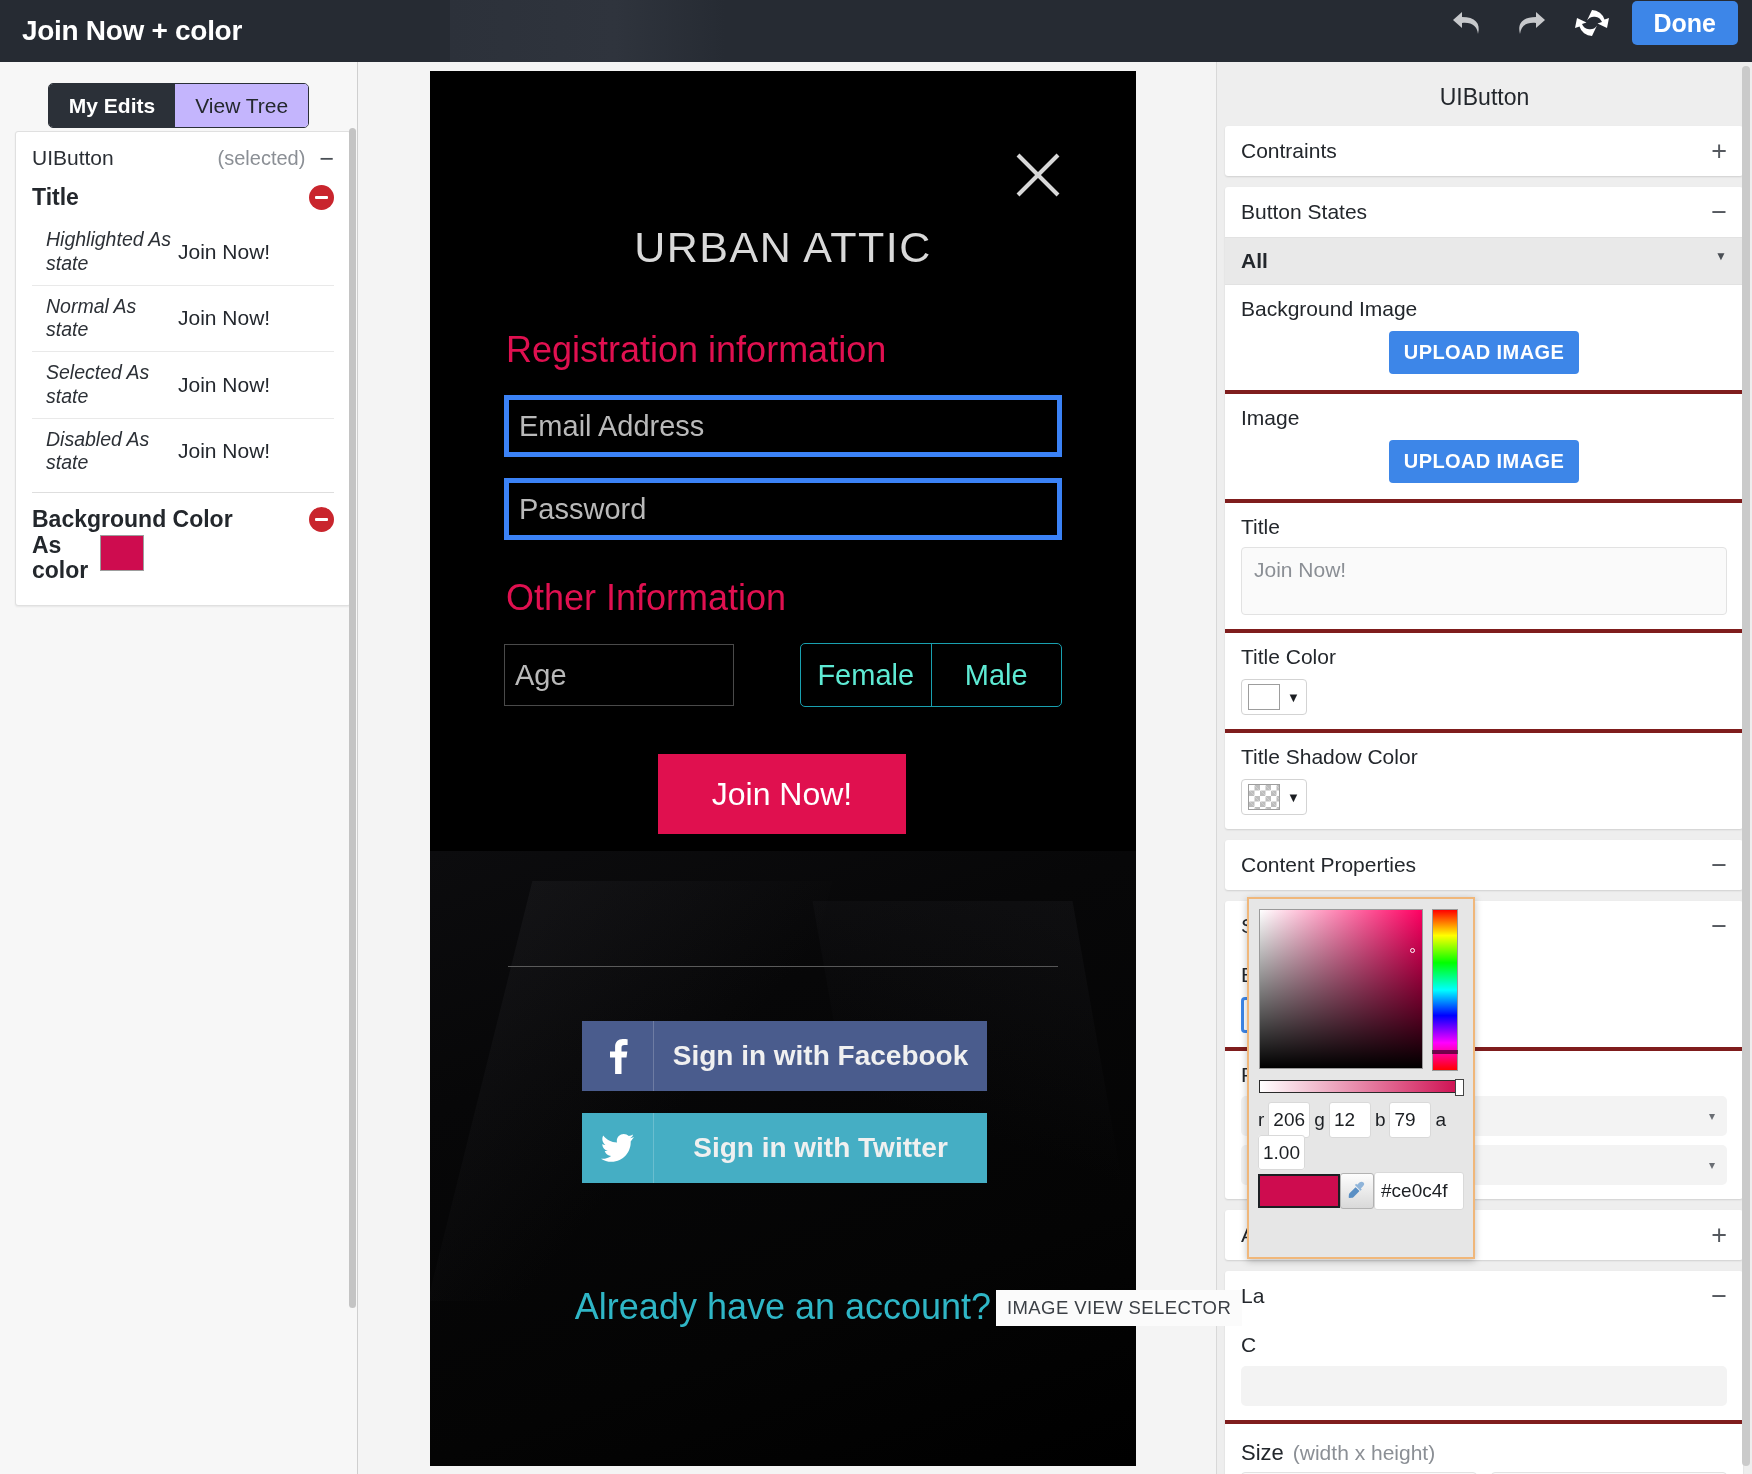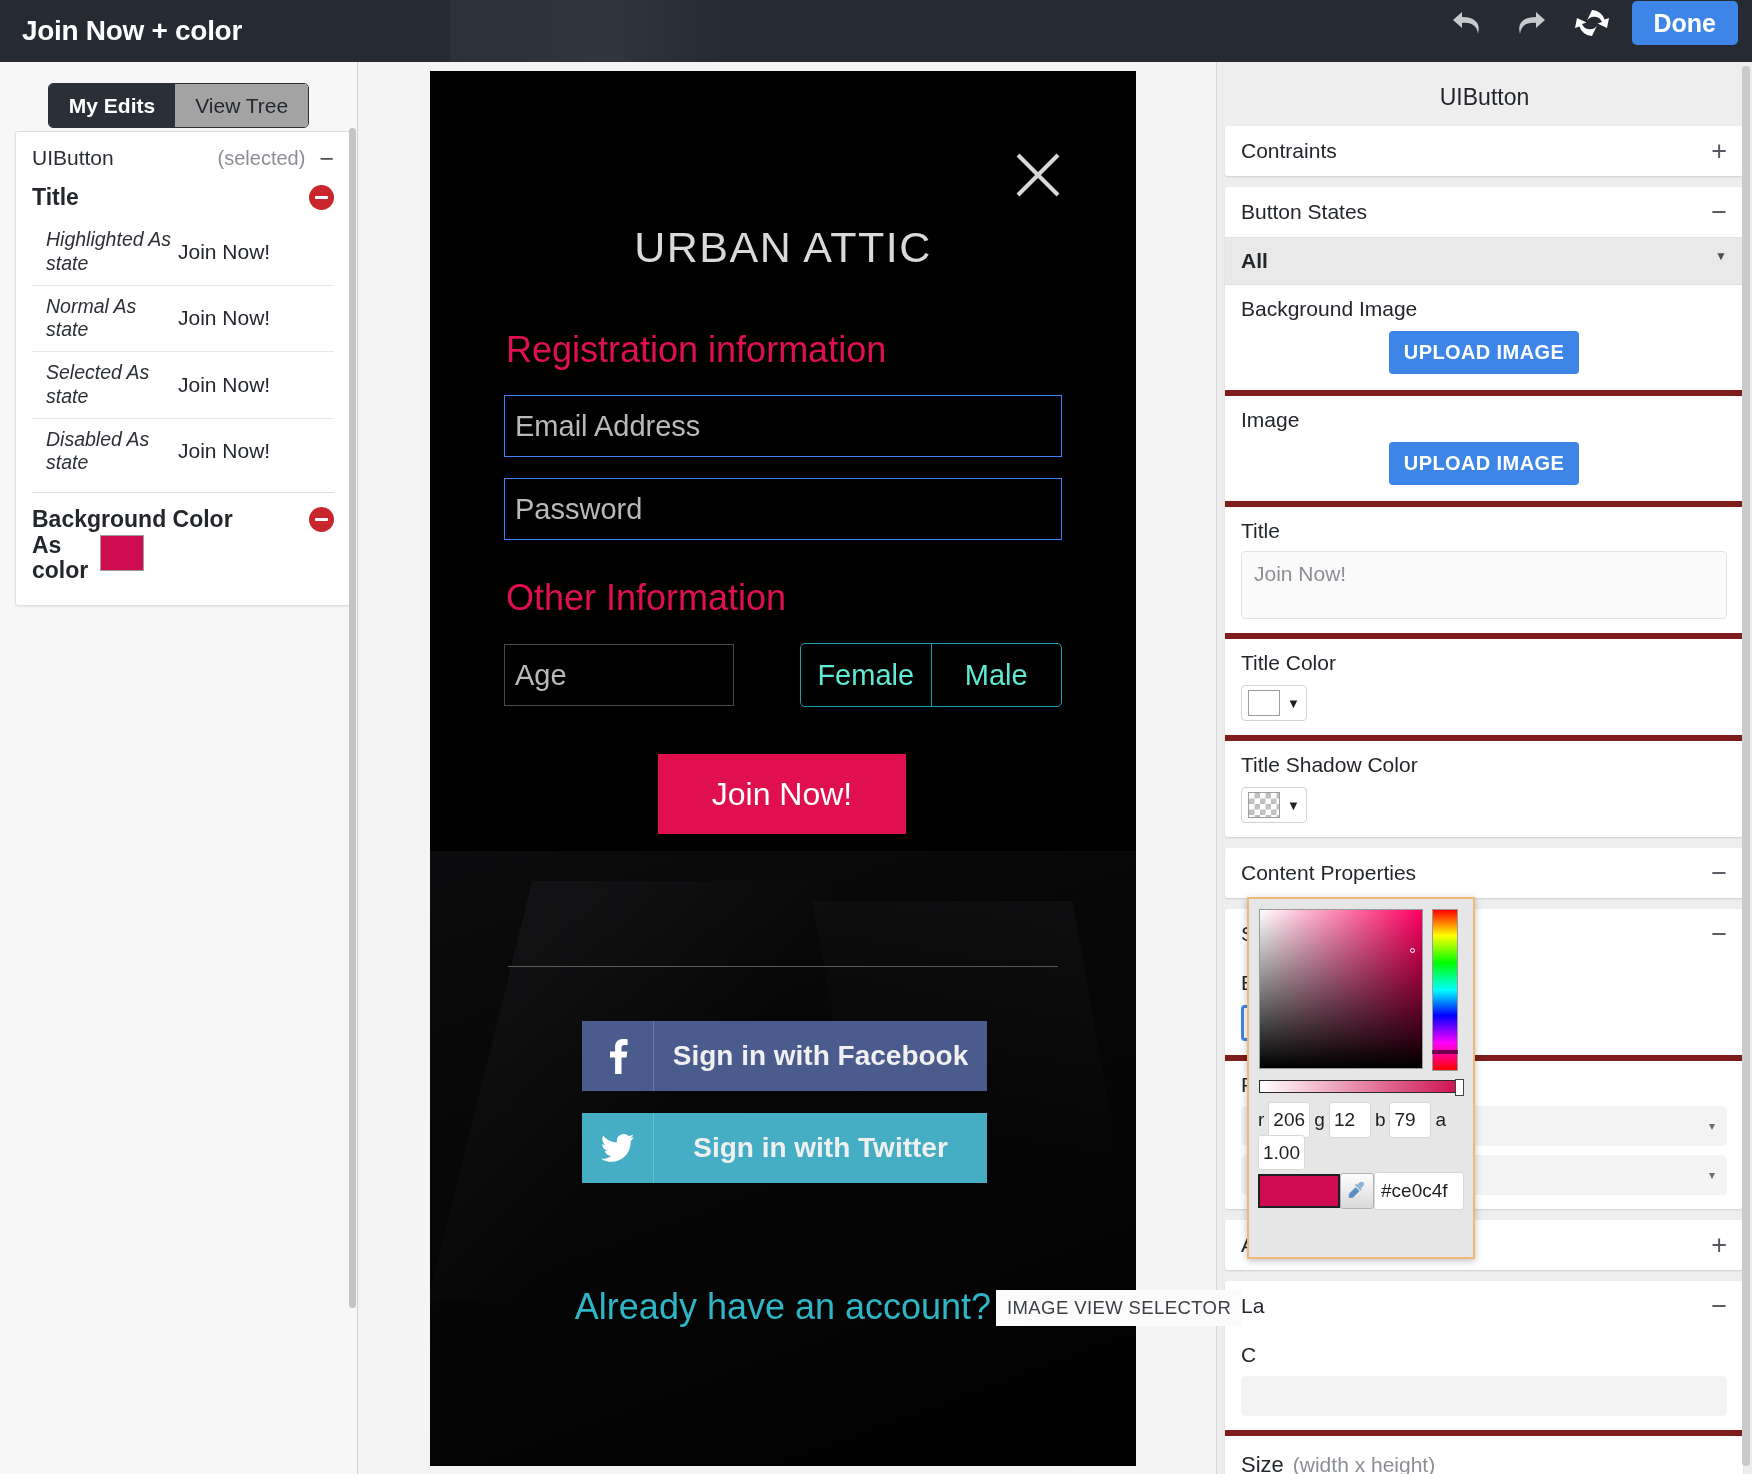--- a/index.html
+++ b/index.html
@@ -48,21 +48,21 @@
     border-right: 1px solid #cfcfcf;
   }
   .seg-wrap { display: flex; justify-content: center; margin-top: 21px; }
   .seg {
     display: flex; border: 1px solid #2b3038; border-radius: 5px; overflow: hidden;
   }
   .seg-item {
     font-size: 21px; padding: 9px 20px; cursor: pointer; line-height: 1.2;
   }
   .seg-item.active { background: #2b3038; color: #fff; font-weight: 700; }
-  .seg-item.inactive { background: #a3a3a3; color: #24282e; }
+  .seg-item.inactive { background: #c4b5fd; color: #24282e; }
 
   .card {
     position: absolute; left: 15px; top: 69px;
     width: 336px;
     background: #fff;
     border: 1px solid #e0e0e0;
     border-radius: 3px;
     box-shadow: 0 1px 2px rgba(0,0,0,0.07);
   }
   .card-head {
@@ -143,21 +143,21 @@
   }
   .ph-section {
     position: absolute; left: 76px;
     color: #e01050; font-size: 36px;
   }
   .ph-sec1 { top: 258px; }
   .ph-sec2 { top: 506px; }
   .ph-field {
     position: absolute; left: 74px;
     width: 558px; height: 62px;
-    border: 1px solid #3b82f6;
+    border: 5px solid #3b82f6;
     color: #b9b9b9; font-size: 29px;
     display: flex; align-items: center; padding-left: 10px;
   }
   .ph-f1 { top: 324px; }
   .ph-f2 { top: 407px; }
   .ph-age {
     position: absolute; left: 74px; top: 573px;
     width: 230px; height: 62px;
     border: 1px solid #4a4a4a;
     color: #b9b9b9; font-size: 29px;
@@ -254,21 +254,21 @@
   .rp-bar .sp { flex: 1; }
   .rp-bar .sign { font-size: 27px; color: #55595f; line-height: 0.7; }
   .rp-select {
     background: #e9e9e9; border-top: 1px solid #e2e2e2; border-bottom: 1px solid #e2e2e2;
     display: flex; 
     padding: 11px 16px; font-size: 21px; font-weight: 700; color: #23272c;
     cursor: pointer;
   }
   .rp-select .sp { flex: 1; }
   .rp-caret { font-size: 12px; color: #4a4f55; }
-  .rp-row { padding: 12px 16px 14px 16px; border-bottom: 6px solid #7f1d1d; }
+  .rp-row { padding: 12px 16px 14px 16px; border-bottom: 4px solid #7f1d1d; }
   .rp-row:last-child { border-bottom: none; }
   .rp-lbl { font-size: 21px; color: #23272c; }
   .upload-btn {
     display: block; margin: 10px auto 2px auto;
     background: #3d86e8; color: #fff;
     font-size: 20px; font-weight: 600; letter-spacing: 0.4px;
     text-align: center;
     padding: 10px 0; width: 190px;
     border-radius: 4px; cursor: pointer;
   }

